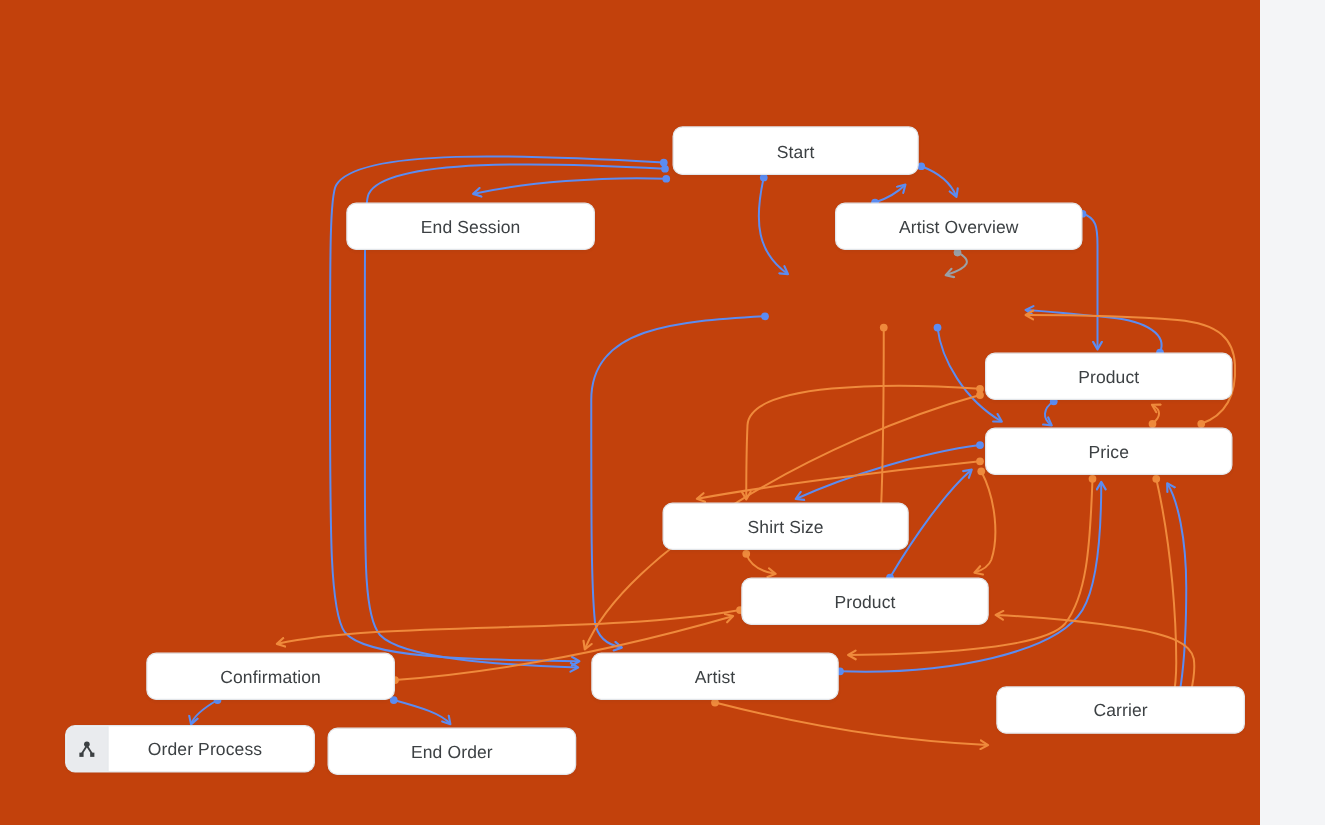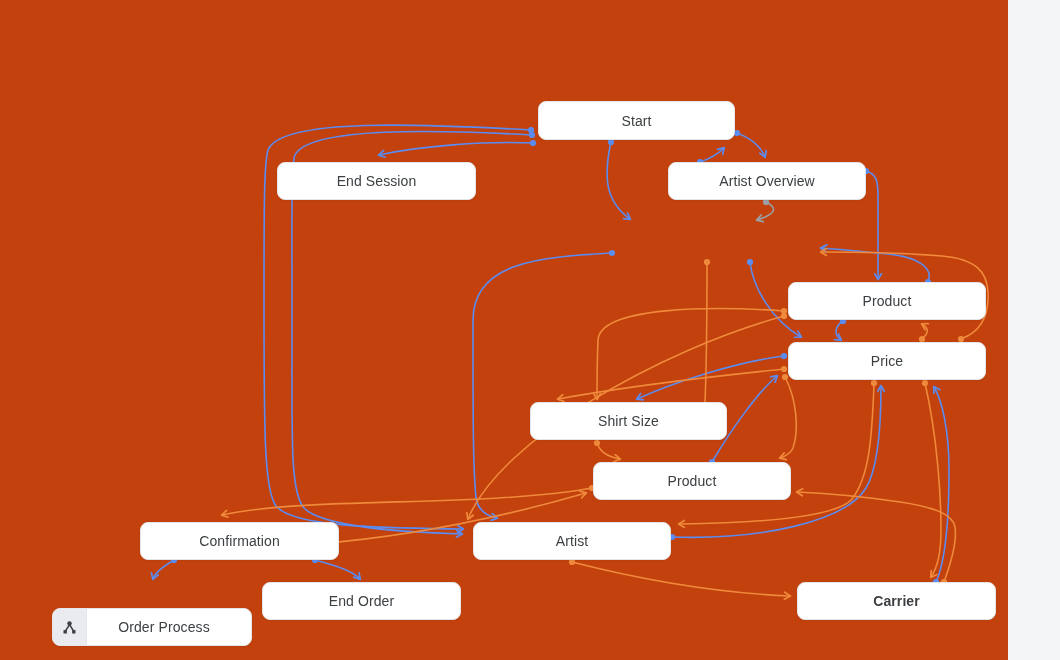--- a/index.html
+++ b/index.html
@@ -120,38 +120,38 @@
     </div>
     <div class="node" style="left: 788px; top: 342px; width: 198px; height: 38px;">
       <span class="label">Price</span>
     </div>
     <div class="node" style="left: 498px; top: 402px; width: 197px; height: 38px; margin-left: 32px;">
       <span class="label">Shirt Size</span>
     </div>
     <div class="node" style="left: 593px; top: 462px; width: 198px; height: 38px;">
       <span class="label">Product</span>
     </div>
-    <div class="node" style="left: 117px; top: 522px; width: 199px; height: 38px; margin-left: 23px;">
+    <div class="node" style="left: 117px; top: 522px; width: 199px; height: 38px;">
       <span class="label">Confirmation</span>
     </div>
     <div class="node" style="left: 473px; top: 522px; width: 198px; height: 38px;">
       <span class="label">Artist</span>
     </div>
-    <div class="node has-icon" style="left: 52px; top: 608px; width: 200px; height: 38px;">
+    <div class="node has-icon" style="left: 52px; top: 580px; width: 200px; height: 38px;">
       <span class="icon-slot">
         <svg width="15" height="15" viewBox="0 0 16 16">
           <g stroke="#3c4043" stroke-width="1.6" fill="#3c4043">
             <path d="M8,5 L3.5,12 M8,5 L12.5,12" fill="none"></path>
             <circle cx="8" cy="3.6" r="2.4" stroke="none"></circle>
             <rect x="1.6" y="10.8" width="3.6" height="3.6" stroke="none"></rect>
             <rect x="10.8" y="10.8" width="3.6" height="3.6" stroke="none"></rect>
           </g>
         </svg>
       </span>
       <span class="label">Order Process</span>
     </div>
     <div class="node" style="left: 262px; top: 582px; width: 199px; height: 38px;">
       <span class="label">End Order</span>
     </div>
-    <div class="node" style="left: 797px; top: 582px; width: 199px; height: 38px; font-weight: bold;">
+    <div class="node" style="left: 797px; top: 549px; width: 199px; height: 38px;">
       <span class="label">Carrier</span>
     </div>
   </div>
 
 </body></html>

